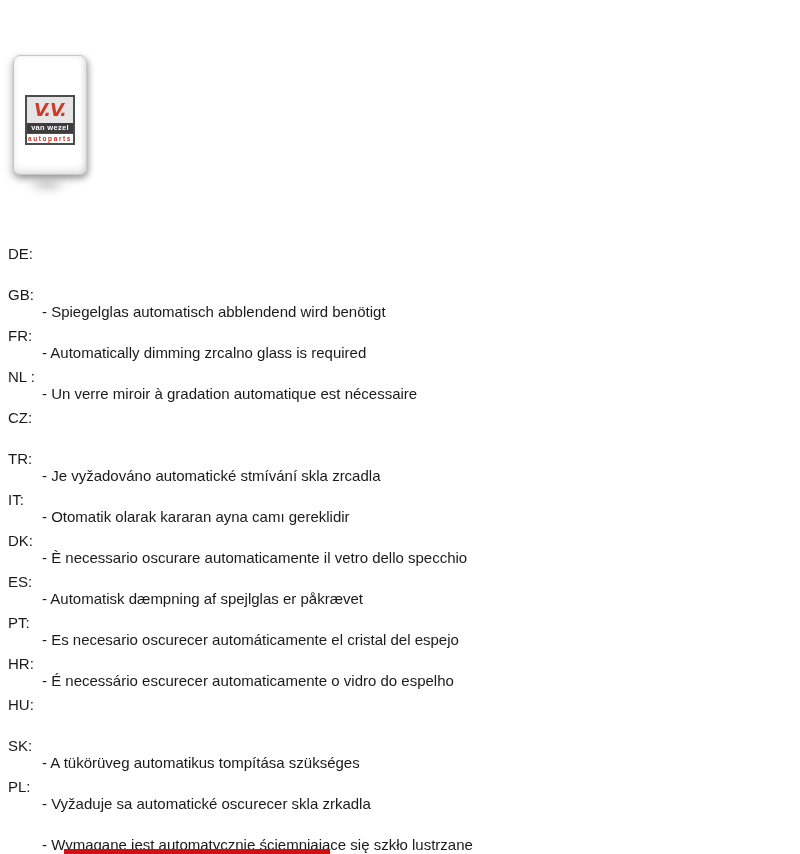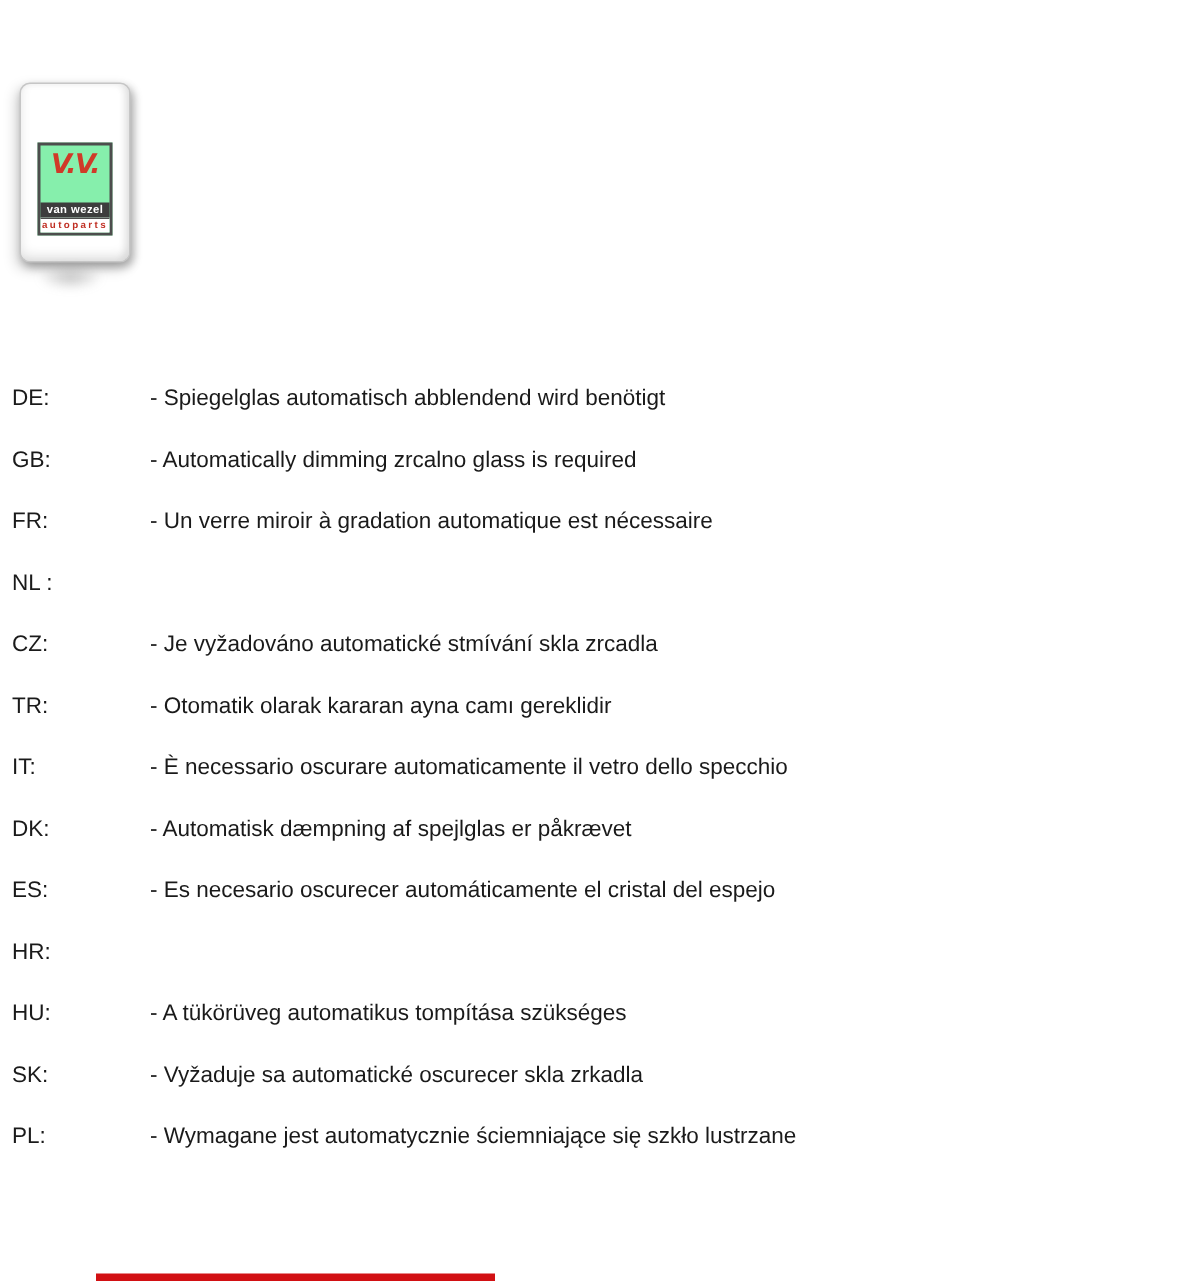--- a/index.html
+++ b/index.html
@@ -27,59 +27,59 @@
   .logo-card::after {
     content:"";
     position:absolute; left:4px; bottom:-22px;
     width:58px; height:22px;
     background:radial-gradient(closest-side, rgba(110,110,110,0.40), rgba(110,110,110,0) 75%);
     filter:blur(3px);
   }
   .emblem {
     position:absolute; left:50%; top:39px; transform:translateX(-50%);
     width:50px;
-    background:#86efac;
+    background:#e5e5e5;
     border:2px solid #4d4d4d;
     box-sizing:border-box;
   }
   .emblem .mark {
     height:26px;
     color:#d03a28;
     font-weight:bold; font-style:italic;
     font-size:18px; line-height:25px;
     text-align:center; letter-spacing:-1px;
     font-family:"DejaVu Sans", sans-serif;
   }
   .emblem .brand {
     background:#3d3d3d; color:#ffffff;
     font-size:7.5px; font-weight:bold;
     text-align:center; line-height:10px;
     letter-spacing:0.3px;
     white-space:nowrap;
-    margin-top:12px;
   }
   .emblem .sub {
     color:#c03024; background:#ffffff;
     font-size:6.5px; font-weight:bold;
     text-align:center; line-height:9px;
     letter-spacing:1.6px;
     border-top:1px solid #4d4d4d;
     white-space:nowrap;
   }
 
   
   .list {
     position:absolute; left:8px; top:245px; right:10px;
     color:#1a1a1a;
     font-size:15px;
   }
   .row {
     display:flex;
     height:41px;
-    align-items:center;
+    align-items:flex-start;
+    flex-direction:column;
   }
   .row .code {
     width:58px;
     flex:0 0 58px;
     line-height:18px;
   }
   .row .text {
     line-height:18px;
     white-space:nowrap;
     margin-left:34px;
@@ -135,20 +135,24 @@
     </div>
       <div class="row">
       <span class="code">DK:</span>
       <span class="text">- Automatisk dæmpning af spejlglas er påkrævet</span>
     </div>
       <div class="row">
       <span class="code">ES:</span>
       <span class="text">- Es necesario oscurecer automáticamente el cristal del espejo</span>
     </div>
       <div class="row">
+      <span class="code">PT:</span>
+      <span class="text">- É necessário escurecer automaticamente o vidro do espelho</span>
+    </div>
+      <div class="row">
       <span class="code">HR:</span>
     </div>
       <div class="row">
       <span class="code">HU:</span>
       <span class="text">- A tükörüveg automatikus tompítása szükséges</span>
     </div>
       <div class="row">
       <span class="code">SK:</span>
       <span class="text">- Vyžaduje sa automatické oscurecer skla zrkadla</span>
     </div>

